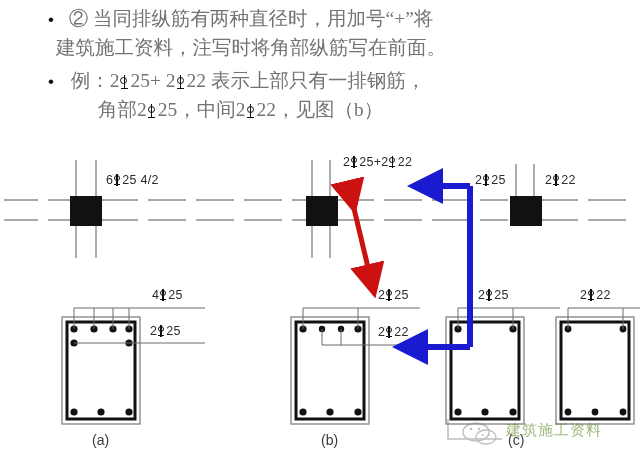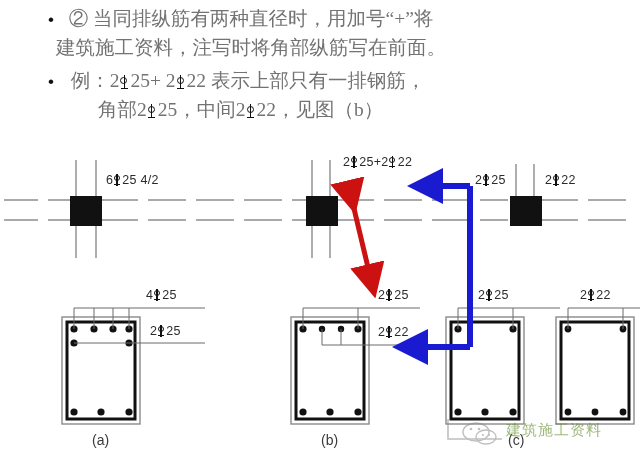--- a/index.html
+++ b/index.html
@@ -258,21 +258,21 @@
     </svg>
 
     <div class="lbl" style="left:106px;top:33px;"><span>6</span><span class="rb"><i></i><b></b><u></u></span><span>25 4/2</span></div>
 
     <div class="lbl" style="left:343px;top:15px;"><span>2</span><span class="rb"><i></i><b></b><u></u></span><span>25+2</span><span class="rb"><i></i><b></b><u></u></span><span>22</span></div>
 
     <div class="lbl" style="left:475px;top:33px;"><span>2</span><span class="rb"><i></i><b></b><u></u></span><span>25</span></div>
 
     <div class="lbl" style="left:545px;top:33px;"><span>2</span><span class="rb"><i></i><b></b><u></u></span><span>22</span></div>
 
-    <div class="lbl" style="left:146px;top:148px;"><span>4</span><span class="rb"><i></i><b></b><u></u></span><span>25</span></div>
+    <div class="lbl" style="left:152px;top:148px;"><span>4</span><span class="rb"><i></i><b></b><u></u></span><span>25</span></div>
 
     <div class="lbl" style="left:150px;top:184px;"><span>2</span><span class="rb"><i></i><b></b><u></u></span><span>25</span></div>
 
     <div class="lbl" style="left:378px;top:148px;"><span>2</span><span class="rb"><i></i><b></b><u></u></span><span>25</span></div>
 
     <div class="lbl" style="left:378px;top:185px;"><span>2</span><span class="rb"><i></i><b></b><u></u></span><span>22</span></div>
 
     <div class="lbl" style="left:478px;top:148px;"><span>2</span><span class="rb"><i></i><b></b><u></u></span><span>25</span></div>
 
     <div class="lbl" style="left:580px;top:148px;"><span>2</span><span class="rb"><i></i><b></b><u></u></span><span>22</span></div>

